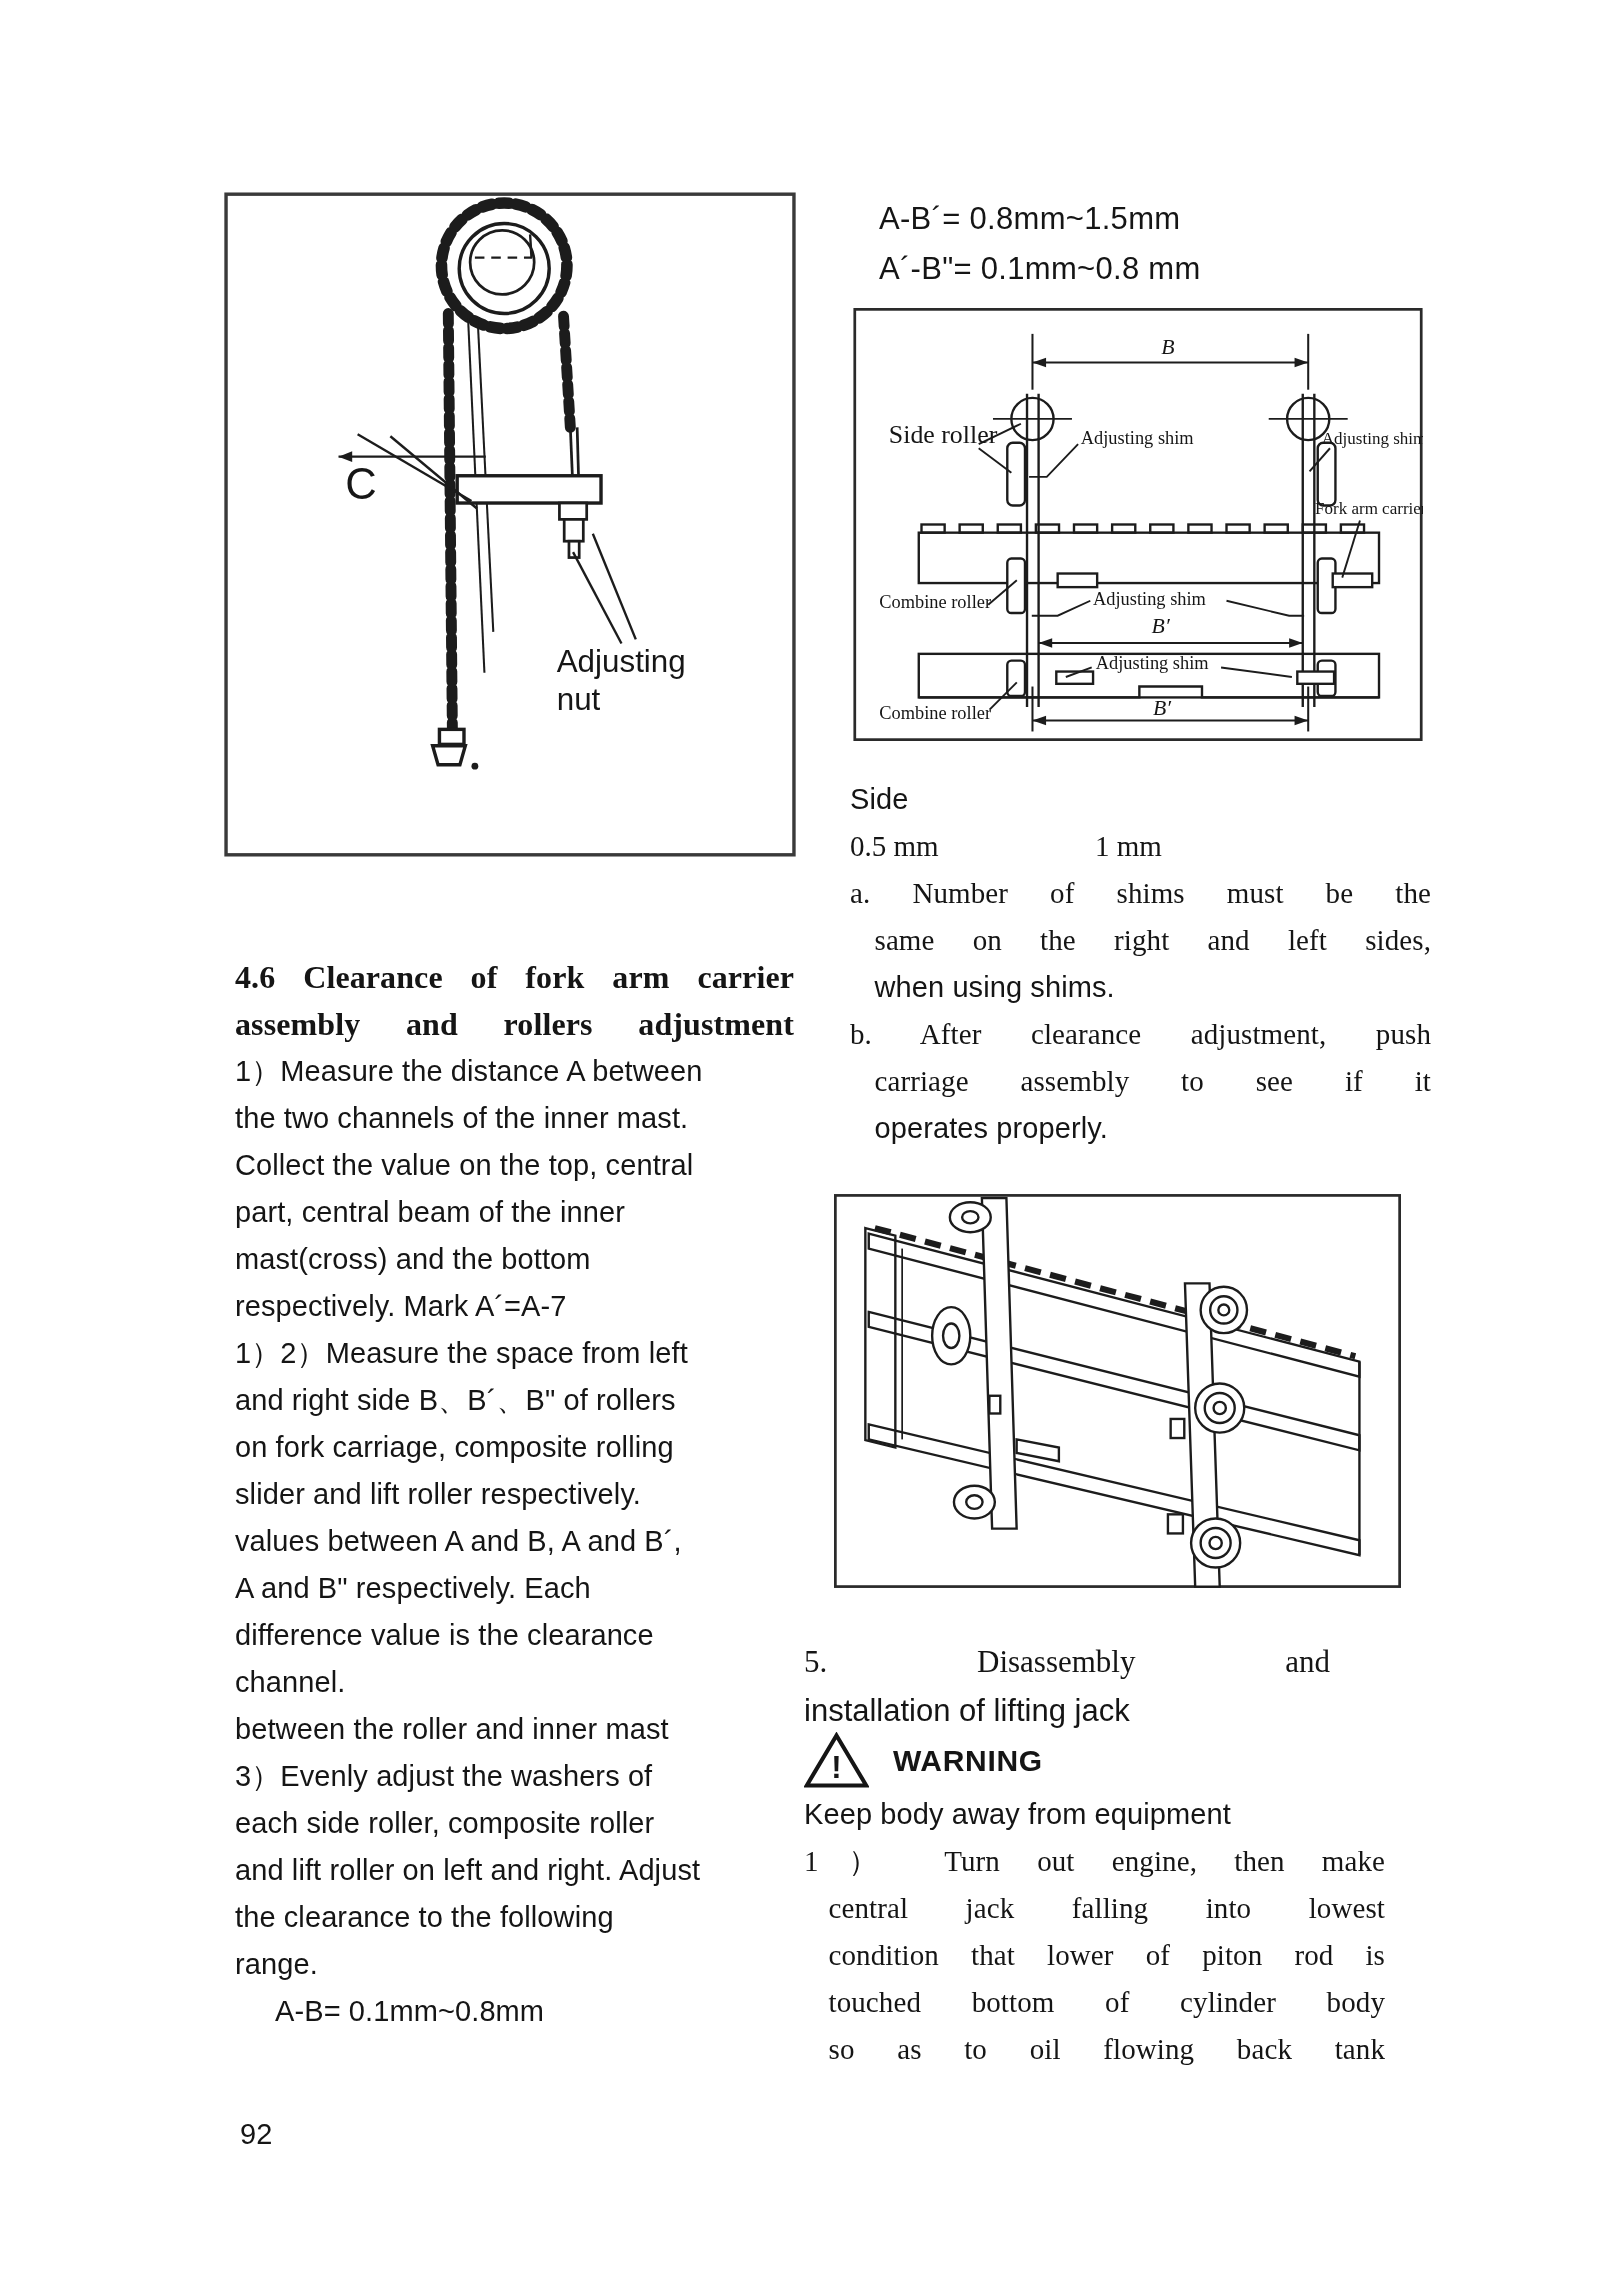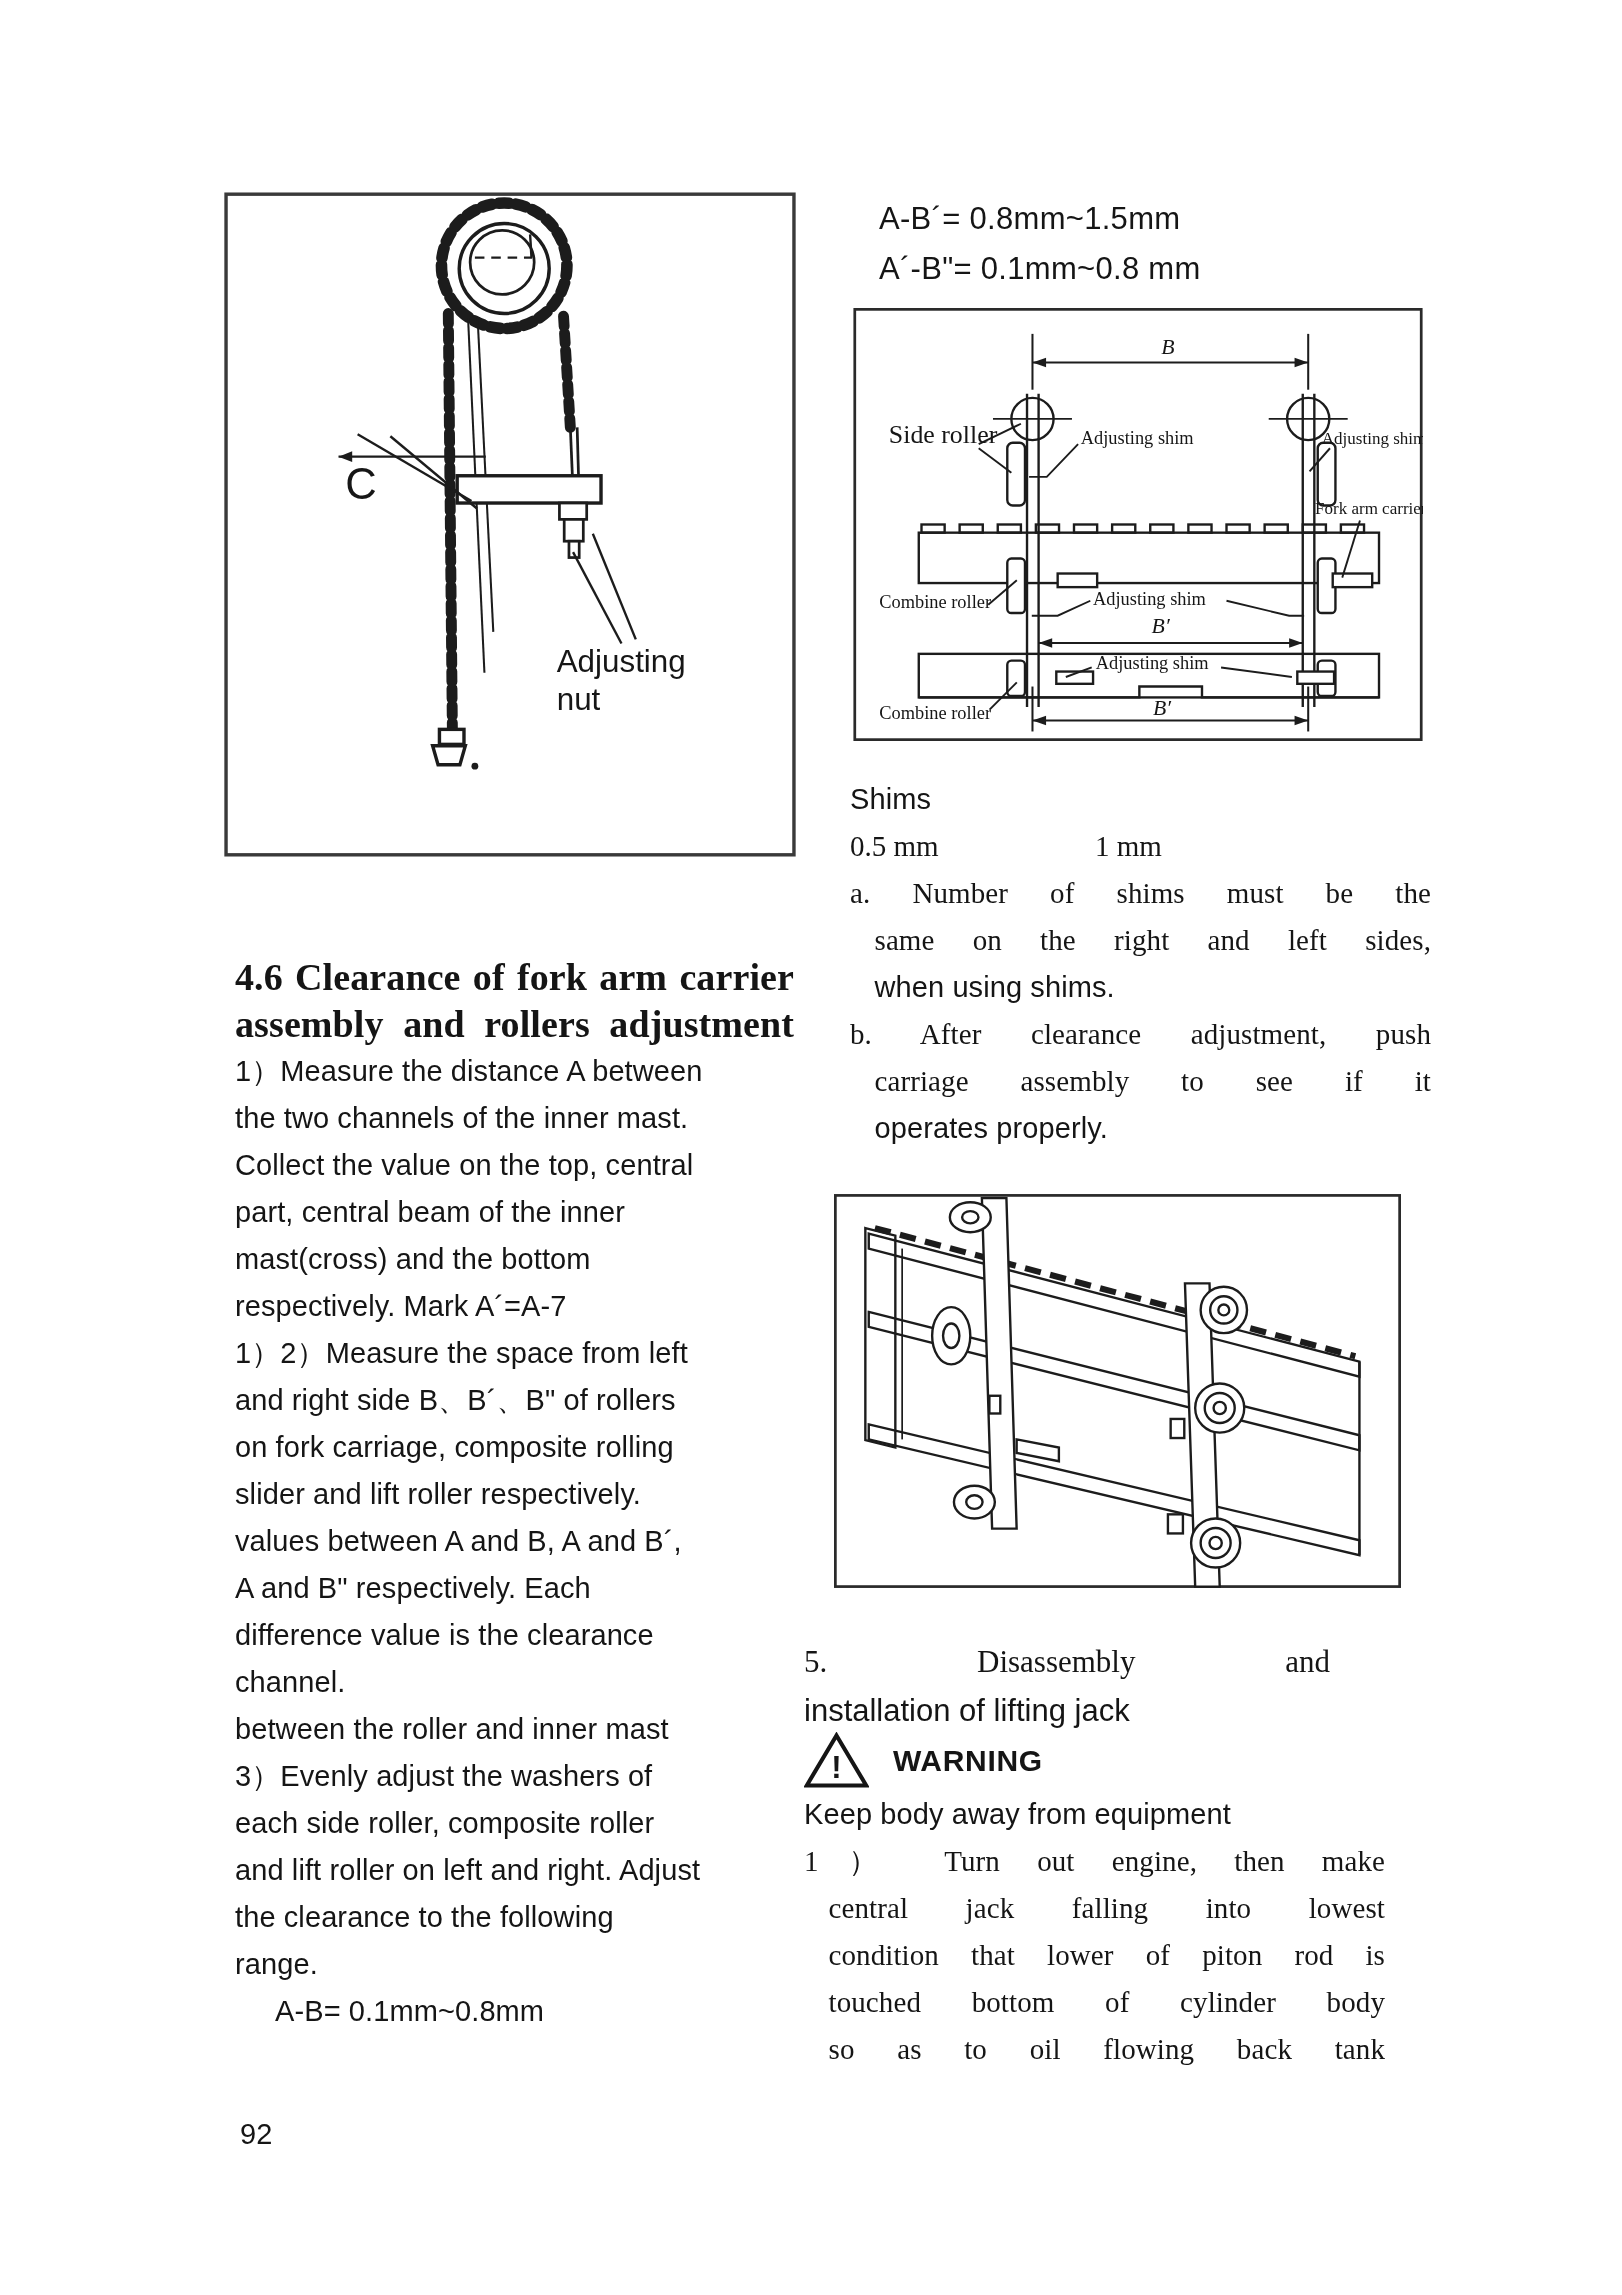--- a/index.html
+++ b/index.html
@@ -7,21 +7,21 @@
     width:1622px;height:2295px;position:relative;background:#ffffff;
     font-family:"Liberation Sans","DejaVu Sans",sans-serif;color:#151515;
     overflow:hidden;
   }
   .abs{position:absolute;}
   .col{position:absolute;}
   .ln{height:47px;line-height:47px;font-size:29px;letter-spacing:0.1px;}
   .ln2{height:47px;line-height:47px;font-size:29px;letter-spacing:0.1px;}
   .j{text-align:justify;text-align-last:justify;font-family:Liberation Serif, serif;}
   .ind{padding-left:24.5px;box-sizing:border-box;}
-  .hbold{font-weight:bold;font-size:38px;}
+  .hbold{font-weight:bold;font-size:32px;}
   .spec{font-size:31px;height:50px;line-height:50px;letter-spacing:0.3px;}
   .h5{font-size:31px;height:49px;line-height:49px;}
   .warnrow{display:flex;align-items:center;height:60px;margin-top:-4.1px;}
   .warnlabel{font-weight:bold;font-size:30px;margin-left:24px;letter-spacing:0.7px;}
   .pagenum{font-size:29px;}
   svg{display:block;}
   svg text{fill:#161616;}
   .figlabel{font-family:"Liberation Serif","DejaVu Serif",serif;}
   .sans{font-family:"Liberation Sans","DejaVu Sans",sans-serif;}
 </style>
@@ -156,21 +156,21 @@
     <text x="688" y="200" font-size="25" class="figlabel">Adjusting shim</text>
     <text x="678" y="302" font-size="25" class="figlabel">Fork arm carrier</text>
     <text x="38" y="440" font-size="27" class="figlabel">Combine roller</text>
     <text x="352" y="436" font-size="27" class="figlabel">Adjusting shim</text>
     <text x="356" y="530" font-size="27" class="figlabel">Adjusting shim</text>
     <text x="38" y="604" font-size="27" class="figlabel">Combine roller</text>
   </svg>
 </div>
 
 <div class="col" style="left:850px;top:777px;width:581px;">
-  <div class="ln2" style="height:45px;line-height:45px;">Shims</div>
+  <div class="ln2" style="height:45px;line-height:45px;">Side</div>
   <div style="height:48px;line-height:48px;font-size:29px;font-family:Liberation Serif, serif;">
     <span>0.5 mm</span>
     <span style="display:inline-block;margin-left:149px;">1 mm</span>
   </div>
   <div class="ln2 j">a. Number of shims must be the</div>
   <div class="ln2 j ind">same on the right and left sides,</div>
   <div class="ln2 ind">when using shims.</div>
   <div class="ln2 j">b. After clearance adjustment, push</div>
   <div class="ln2 j ind">carriage assembly to see if it</div>
   <div class="ln2 ind">operates properly.</div>

